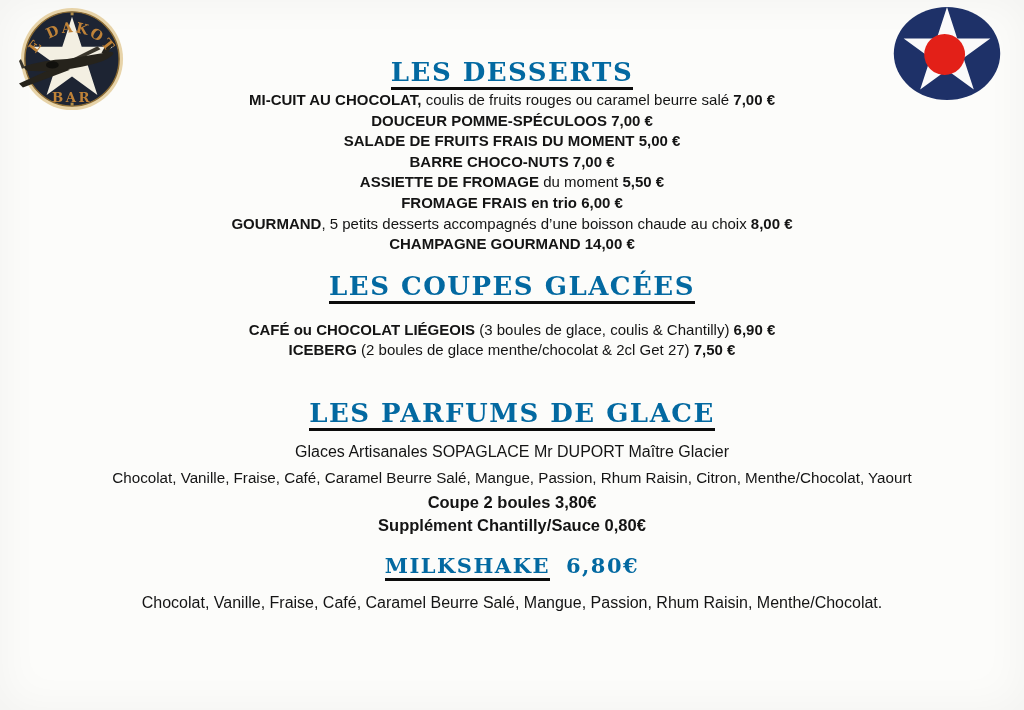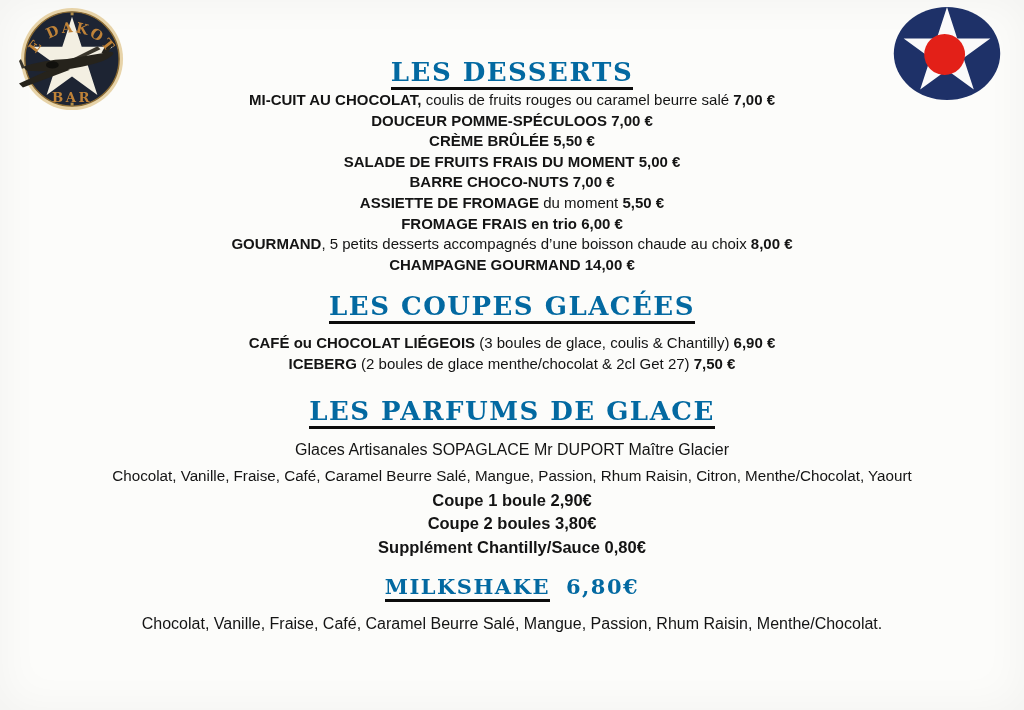--- a/index.html
+++ b/index.html
@@ -31,22 +31,22 @@
     letter-spacing: 1.5px;
     color: #0369a1;
   }
   .title-text { border-bottom: 3px solid #0c0c0c; padding-bottom: 0px; }
   .title-price { margin-left: 16px; }
   .menu-line { font-size: 15px; line-height: 20.6px; white-space: nowrap; }
   .run { font-weight: normal; }
   .run.bold { font-weight: bold; text-align: right; }
   .section-desserts .section-title { margin-bottom: 2px; }
   .section-coupes-glacees { margin-top: 15px; }
-  .section-coupes-glacees .section-title { margin-bottom: 11px; }
-  .section-parfums { margin-top: 20px; }
+  .section-coupes-glacees .section-title { margin-bottom: 18px; }
+  .section-parfums { margin-top: 36px; }
   .section-parfums .section-title { margin-bottom: 10px; }
   .section-parfums .menu-line { font-size: 16.5px; line-height: 23.5px; }
   .section-parfums .menu-line.subtitle { font-size: 16px; line-height: 26px; font-weight: normal; }
   .section-parfums .menu-line.flavors { font-size: 15.2px; line-height: 26px; }
   .section-milkshake { margin-top: 12px; }
   .section-milkshake .section-title { font-size: 21px; margin-bottom: 9px; }
   .section-milkshake .menu-line.flavors { font-size: 16px; line-height: 24px; }
 </style>
 </head>
 <body>
@@ -82,38 +82,36 @@
       <polygon points="60,4 70.76,37.20 105.65,37.17 77.40,57.65 88.21,90.83 60,70.3 31.79,90.83 42.60,57.65 14.35,37.17 49.24,37.20" fill="#fafafa"></polygon>
       <circle cx="57.5" cy="54" r="21.5" fill="#e32018"></circle>
     </svg>
   </div>
 
   <main class="menu" id="menu-root">
       <section class="menu-section section-desserts">
         <h2 class="section-title"><span class="title-text">LES DESSERTS</span></h2>
         <div class="menu-line"><span class="run bold">MI-CUIT AU CHOCOLAT,</span><span class="run"> coulis de fruits rouges ou caramel beurre salé </span><span class="run bold">7,00 €</span></div>
         <div class="menu-line"><span class="run bold">DOUCEUR POMME-SPÉCULOOS 7,00 €</span></div>
-        <div class="menu-line"><span class="run bold">CRÈME BRÛLÉE 5,50 €</span></div>
         <div class="menu-line"><span class="run bold">SALADE DE FRUITS FRAIS DU MOMENT 5,00 €</span></div>
         <div class="menu-line"><span class="run bold">BARRE CHOCO-NUTS 7,00 €</span></div>
         <div class="menu-line"><span class="run bold">ASSIETTE DE FROMAGE</span><span class="run"> du moment </span><span class="run bold">5,50 €</span></div>
         <div class="menu-line"><span class="run bold">FROMAGE FRAIS en trio 6,00 €</span></div>
         <div class="menu-line"><span class="run bold">GOURMAND</span><span class="run">, 5 petits desserts accompagnés d’une boisson chaude au choix </span><span class="run bold">8,00 €</span></div>
         <div class="menu-line"><span class="run bold">CHAMPAGNE GOURMAND 14,00 €</span></div>
       </section>
       <section class="menu-section section-coupes-glacees">
         <h2 class="section-title"><span class="title-text">LES COUPES GLACÉES</span></h2>
         <div class="menu-line"><span class="run bold">CAFÉ ou CHOCOLAT LIÉGEOIS</span><span class="run"> (3 boules de glace, coulis &amp; Chantilly) </span><span class="run bold">6,90 €</span></div>
         <div class="menu-line"><span class="run bold">ICEBERG</span><span class="run"> (2 boules de glace menthe/chocolat &amp; 2cl Get 27) </span><span class="run bold">7,50 €</span></div>
       </section>
       <section class="menu-section section-parfums">
         <h2 class="section-title"><span class="title-text">LES PARFUMS DE GLACE</span></h2>
         <div class="menu-line subtitle"><span class="run">Glaces Artisanales SOPAGLACE Mr DUPORT Maître Glacier</span></div>
         <div class="menu-line flavors"><span class="run">Chocolat, Vanille, Fraise, Café, Caramel Beurre Salé, Mangue, Passion, Rhum Raisin, Citron, Menthe/Chocolat, Yaourt</span></div>
-        <div class="menu-line"><span class="run bold">Coupe 1 boule 2,90€</span></div>
         <div class="menu-line"><span class="run bold">Coupe 2 boules 3,80€</span></div>
         <div class="menu-line"><span class="run bold">Supplément Chantilly/Sauce 0,80€</span></div>
       </section>
       <section class="menu-section section-milkshake">
         <h2 class="section-title"><span class="title-text">MILKSHAKE</span><span class="title-price">6,80€</span></h2>
         <div class="menu-line flavors"><span class="run">Chocolat, Vanille, Fraise, Café, Caramel Beurre Salé, Mangue, Passion, Rhum Raisin, Menthe/Chocolat.</span></div>
       </section>
     </main>
 
 </div>

